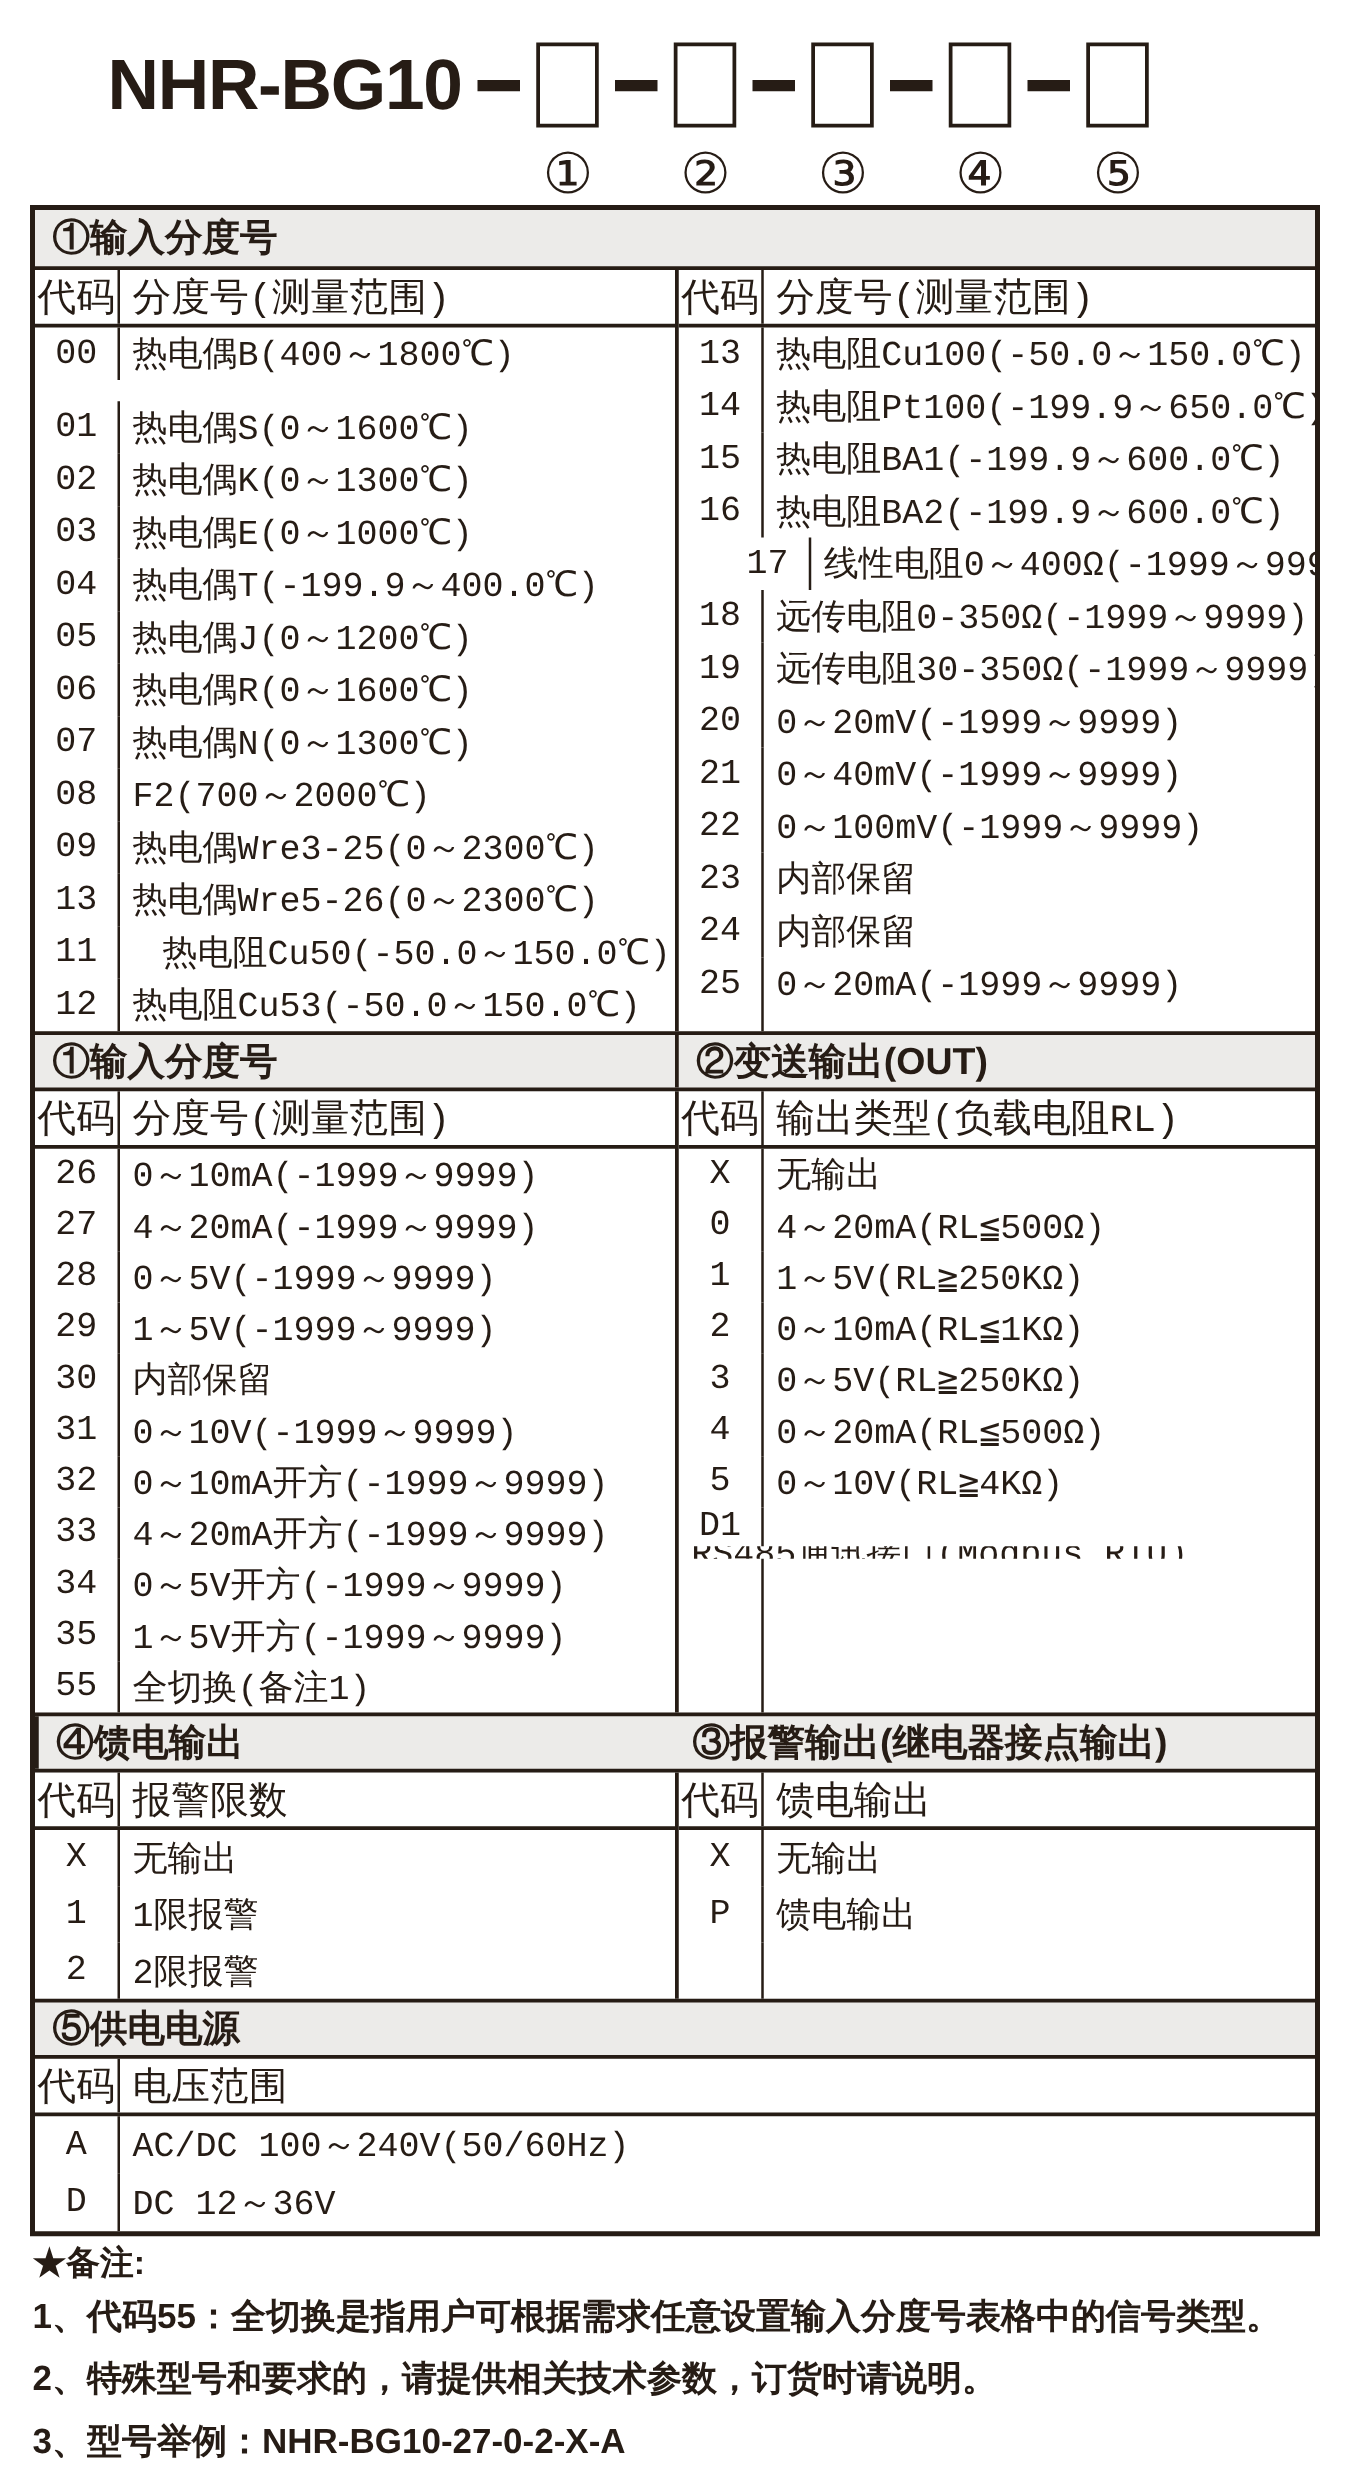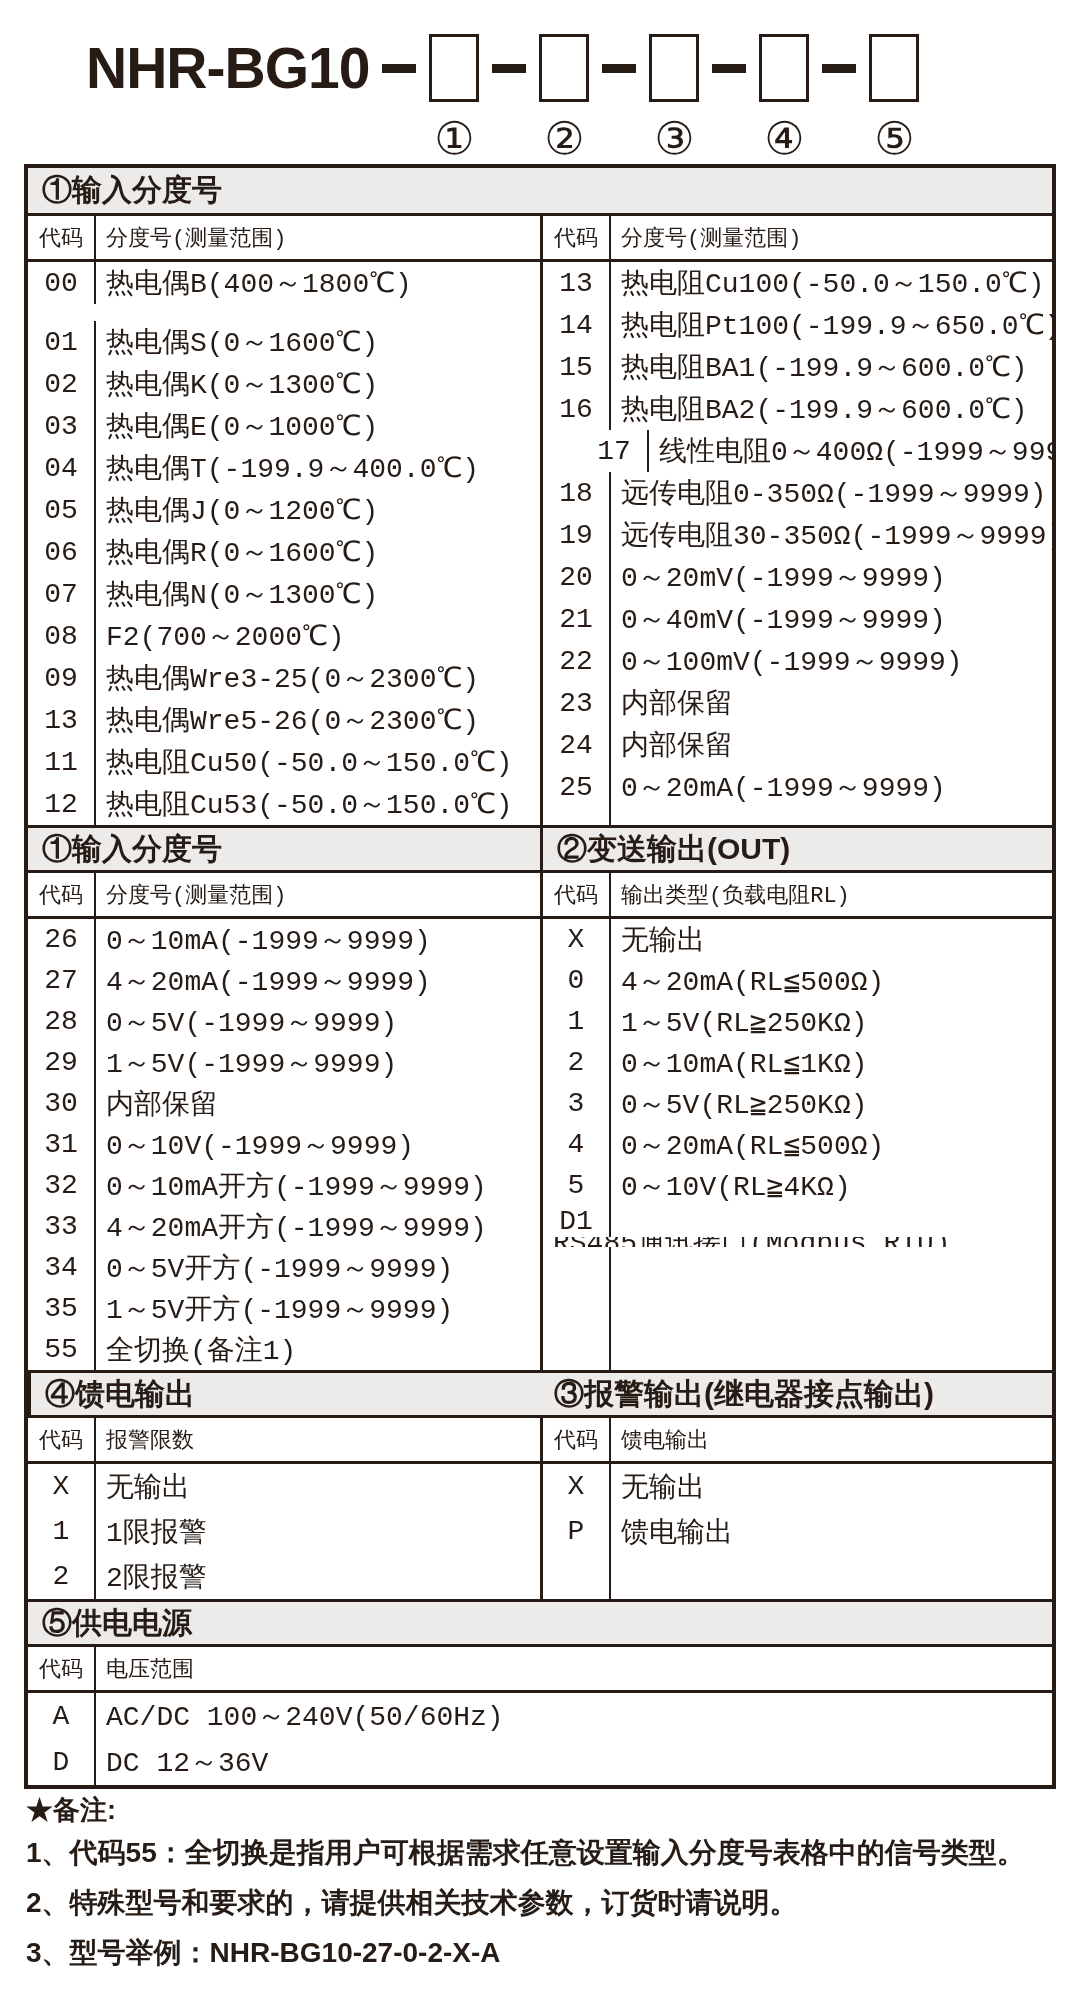--- a/index.html
+++ b/index.html
@@ -67,21 +67,21 @@
   .colhead{ display:flex; height:46px; border-bottom:3px solid var(--ink); }
   .cellcode{
     width:68px; flex:0 0 auto; border-right:2px solid var(--ink);
     display:flex; align-items:center; justify-content:center;
     font-size:28px; white-space:nowrap;
   }
   .celldesc{
     flex:1 1 auto; display:flex; align-items:center;
     padding-left:10px; font-size:28px; white-space:nowrap; overflow:hidden;
   }
-  .colhead .cellcode,.colhead .celldesc{ font-size:22px; }
+  .colhead .cellcode,.colhead .celldesc{ font-size:31px; }
   .row{ display:flex; }
   .filler{ display:flex; flex:1 1 auto; min-height:0; }
 
   
   .notes{
     position:absolute; left:26px; top:1792px; width:1030px;
     font-family:"Liberation Sans", sans-serif; font-weight:bold;
   }
   .notes-title{ font-size:27px; line-height:36px; }
   .note-item{ font-size:28px; line-height:50px; white-space:nowrap; }
@@ -170,21 +170,21 @@
               <div class="celldesc">F2(700～2000℃)</div>
             </div>
             <div class="row" style="height: 42px;">
               <div class="cellcode">09</div>
               <div class="celldesc">热电偶Wre3-25(0～2300℃)</div>
             </div>
             <div class="row" style="height: 42px;">
               <div class="cellcode">13</div>
               <div class="celldesc">热电偶Wre5-26(0～2300℃)</div>
             </div>
-            <div class="row" style="height: 42px;">
+            <div class="row" style="height: 42px; gap: 24px;">
               <div class="cellcode">11</div>
               <div class="celldesc">热电阻Cu50(-50.0～150.0℃)</div>
             </div>
             <div class="row" style="height: 42px;">
               <div class="cellcode">12</div>
               <div class="celldesc">热电阻Cu53(-50.0～150.0℃)</div>
             </div>
             <div class="filler">
               <div class="cellcode"></div>
               <div class="celldesc"></div>

